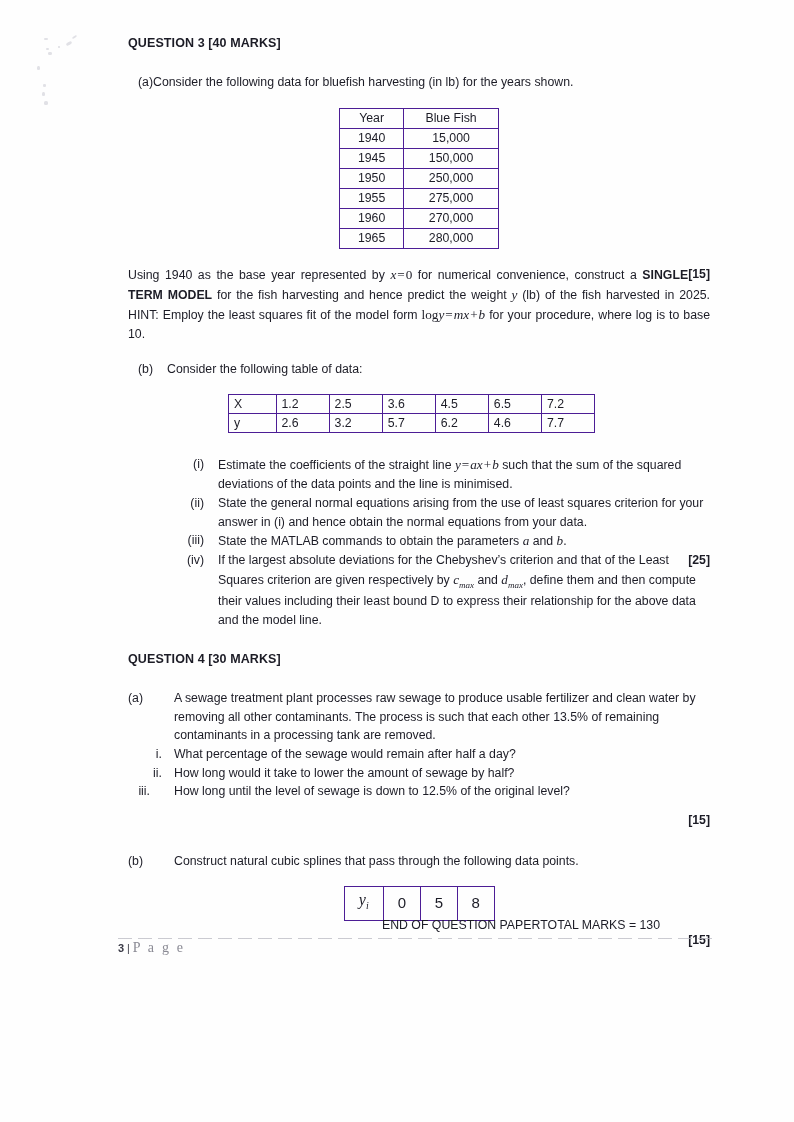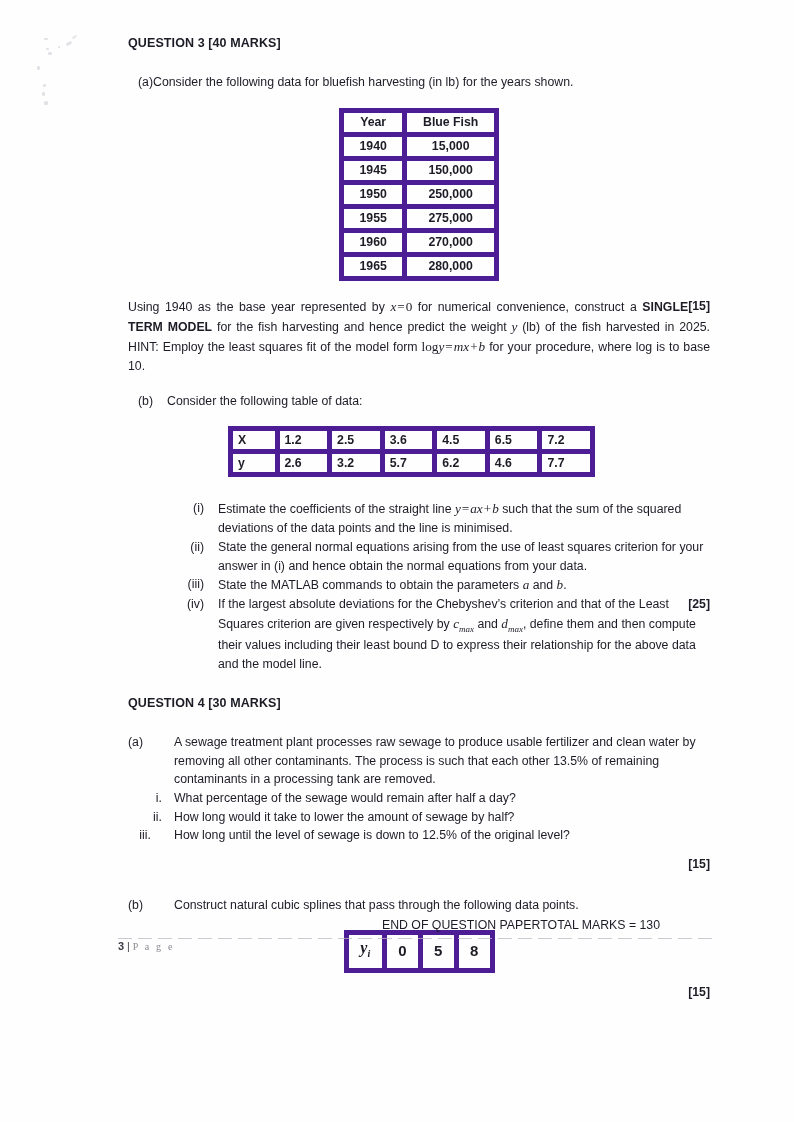--- a/index.html
+++ b/index.html
@@ -72,22 +72,22 @@
   .gap-sm { height: 10px; }
   .gap-md { height: 16px; }
   .gap-lg { height: 22px; }
 
   
   table {
     border-collapse: collapse;
     font-size: 12.3px;
   }
   table td, table th {
-    border: 5px solid #4c1d95;
-    font-weight: bold;
+    border: 1px solid #4c1d95;
+    font-weight: normal;
   }
 
   .fish-table {
     margin: 0 auto;
     width: 160px;
   }
   .fish-table td {
     height: 19px;
     text-align: center;
     padding: 0 4px;
@@ -208,21 +208,21 @@
     left: 118px;
     top: 940px;
     font-size: 10.5px;
     color: #3a3a46;
   }
   .pagenum b { font-weight: bold; font-size: 11px; }
   .pagenum .pg {
     font-family: "Liberation Serif", serif;
     letter-spacing: 2.2px;
     color: #8a8a94;
-    font-size: 10px;
+    font-size: 14px;
   }
 </style>
 </head>
 <body>
 
 <div class="page">
 
   <div class="speckle" style="left:44px;top:38px;width:4px;height:2px;"></div>
   <div class="speckle" style="left:66px;top:42px;width:6px;height:3px;transform:rotate(-30deg);"></div>
   <div class="speckle" style="left:72px;top:36px;width:5px;height:2px;transform:rotate(-35deg);"></div>
@@ -364,21 +364,21 @@
     <div class="sublist q4list" style="margin-left:0;">
       <div class="row">
         <div class="lbl" style="flex:0 0 46px;text-align:right;padding-right:12px;box-sizing:border-box;">i.</div>
         <div class="bdy">What percentage of the sewage would remain after half a day?</div>
       </div>
       <div class="row">
         <div class="lbl" style="flex:0 0 46px;text-align:right;padding-right:12px;box-sizing:border-box;">ii.</div>
         <div class="bdy">How long would it take to lower the amount of sewage by half?</div>
       </div>
       <div class="row">
-        <div class="lbl" style="flex:0 0 46px;text-align:center;padding-right:12px;box-sizing:border-box;">iii.</div>
+        <div class="lbl" style="flex:0 0 46px;text-align:right;padding-right:24px;box-sizing:border-box;">iii.</div>
         <div class="bdy">How long until the level of sewage is down to 12.5% of the original level?</div>
       </div>
     </div>
 
     <div class="gap-sm"></div>
 
     <div class="marks-line">[15]</div>
 
     <div class="gap-lg"></div>
 

